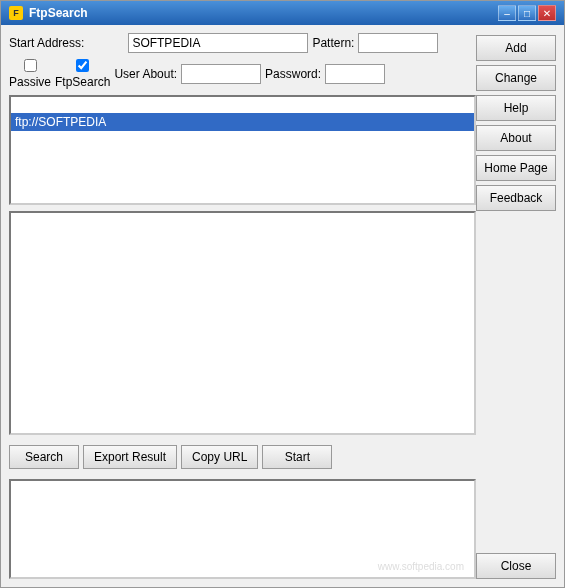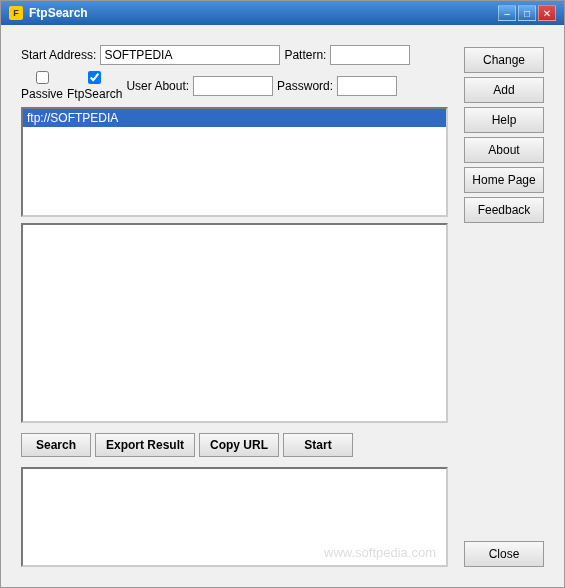--- a/index.html
+++ b/index.html
@@ -66,22 +66,22 @@
       display: flex;
       align-items: center;
       justify-content: center;
     }
     .title-btn.close-btn {
       background: linear-gradient(to bottom, #e05050, #c03030);
     }
     .content {
       display: flex;
       flex: 1;
-      padding: 20px;
-      gap: 16px;
+      padding: 8px;
+      gap: 0;
       justify-content: center;
     }
     .main-panel {
       flex: 1;
       display: flex;
       flex-direction: column;
       gap: 6px;
     }
     .form-row {
       display: flex;
@@ -95,20 +95,21 @@
     }
     .form-input {
       border: 1px solid #999;
       background: white;
       height: 20px;
       padding: 0 3px;
       font-size: 12px;
     }
     .start-address-input {
       width: 180px;
+      margin-left: 40px;
     }
     .pattern-input {
       width: 80px;
     }
     .username-input {
       width: 80px;
     }
     .password-input {
       width: 60px;
     }
@@ -126,20 +127,21 @@
       border: 2px inset #ccc;
       background: white;
       flex-shrink: 0;
       height: 110px;
       overflow-y: auto;
     }
     .list-item {
       padding: 2px 4px;
       font-size: 12px;
       cursor: pointer;
+      margin-top: 16px;
     }
     .list-item.selected {
       background: #316ac5;
       color: white;
     }
     .result-panel {
       border: 2px inset #ccc;
       background: white;
       flex: 1;
       overflow-y: auto;
@@ -152,36 +154,35 @@
       padding: 4px 0;
     }
     .bottom-btn {
       border: 1px solid #999;
       background: linear-gradient(to bottom, #f8f8f8, #ddd);
       padding: 4px 10px;
       font-size: 12px;
       cursor: pointer;
       min-width: 70px;
       text-align: center;
-      font-weight: bold;
     }
     .output-panel {
       border: 2px inset #ccc;
       background: white;
       height: 100px;
       overflow-y: auto;
       flex-shrink: 0;
       position: relative;
     }
     .watermark {
       position: absolute;
       bottom: 5px;
       right: 10px;
       color: #ddd;
-      font-size: 13px;
+      font-size: 10px;
     }
     .right-panel {
       display: flex;
       flex-direction: column;
       gap: 4px;
       width: 80px;
       flex-shrink: 0;
       padding-top: 2px;
     }
     .side-btn {
@@ -253,22 +254,22 @@
         <button class="bottom-btn">Copy URL</button>
         <button class="bottom-btn">Start</button>
       </div>
 
       <div class="output-panel">
         <span class="watermark">www.softpedia.com</span>
       </div>
     </div>
 
     <div class="right-panel">
+      <button class="side-btn">Add</button>
       <button class="side-btn">Change</button>
-      <button class="side-btn">Add</button>
       <button class="side-btn">Help</button>
       <button class="side-btn">About</button>
       <button class="side-btn">Home Page</button>
       <button class="side-btn">Feedback</button>
       <div class="spacer"></div>
       <button class="side-btn">Close</button>
     </div>
   </div>
 </div>
 

